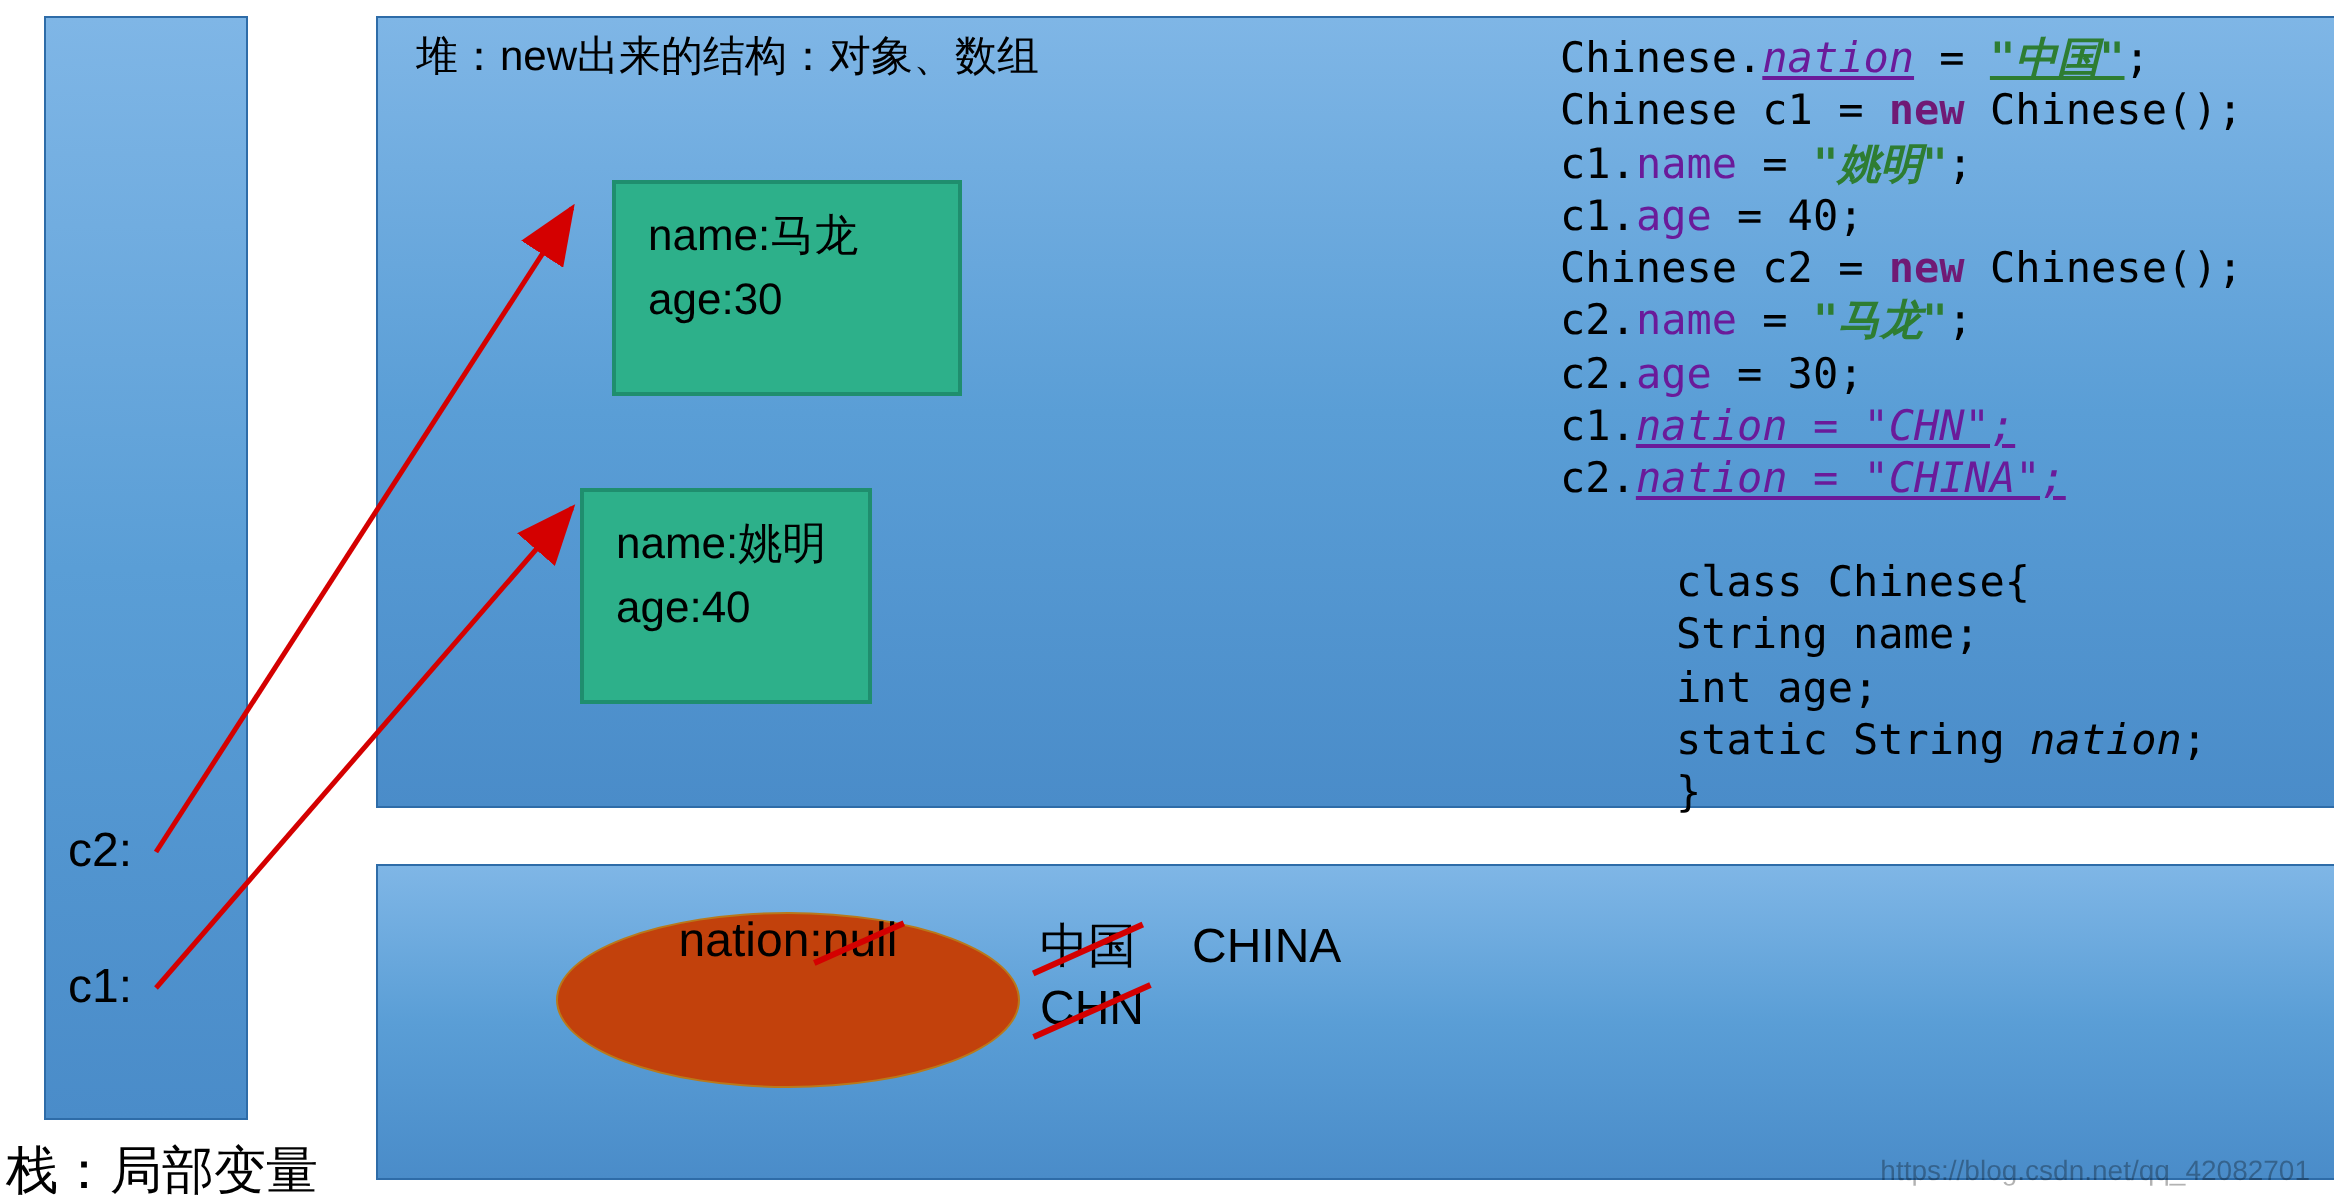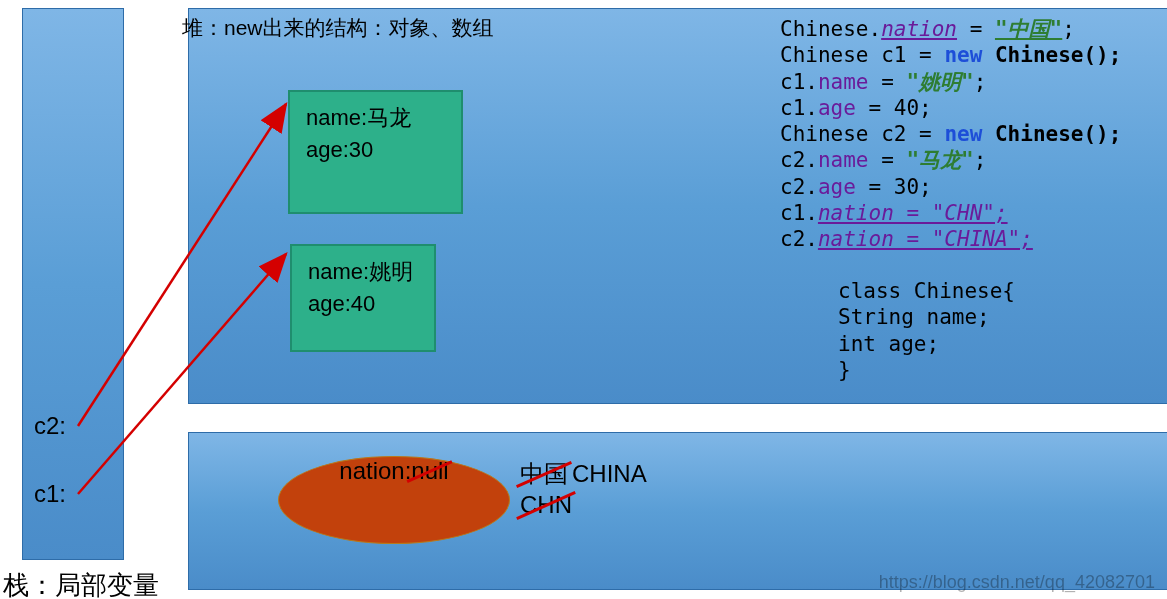--- a/index.html
+++ b/index.html
@@ -2,43 +2,43 @@
 <html><head>
 <meta charset="utf-8">
 <style>
   *{box-sizing:border-box;margin:0;padding:0}
   body{font-family:"Microsoft YaHei",Arial,sans-serif;font-size:20px;color:#000;background:#fff}
   .stage{position:relative;width:1167px;height:599px;background:#fff;overflow:hidden}
   .panel{position:absolute;background:linear-gradient(to bottom,#7fb6e6 0%,#5a9ed6 50%,#4a8cc9 100%);border:1px solid #2e6ca8}
   .stack{left:22px;top:8px;width:102px;height:552px}
   .heap{left:188px;top:8px;width:980px;height:396px}
   .method{left:188px;top:432px;width:980px;height:158px}
-  .heap-title{position:absolute;left:182px;top:14px;font-size:21px;color:#000}
+  .heap-title{position:absolute;left:208px;top:14px;font-size:21px;color:#000}
   .obj{position:absolute;background:#2db08a;border:2px solid #1f8e6e;padding:10px 16px;font-size:22px;line-height:1.45}
-  .obj1{left:288px;top:90px;width:175px;height:124px}
+  .obj1{left:306px;top:90px;width:175px;height:108px}
   .obj2{left:290px;top:244px;width:146px;height:108px}
   .stack-label{position:absolute;left:34px;font-size:24px}
   .c2{top:412px}
   .c1{top:480px}
   .stack-caption{position:absolute;left:3px;top:568px;font-size:26px}
   .method-caption{position:absolute;left:833px;top:530px;font-size:20px;width:310px;line-height:1.3}
   .ellipse{position:absolute;left:278px;top:456px;width:232px;height:88px;background:#c2410c;border:1px solid #b9791a;border-radius:50%;display:flex;align-items:flex-start;justify-content:center}
   .ellipse span{font-size:24px}
   .strike::before{content:"";position:absolute;left:-6px;right:-6px;top:48%;height:3px;background:#d40000;transform:rotate(-24deg)}
   .strike{position:relative;display:inline-block}
   .nation-vals{position:absolute;left:520px;top:458px;font-size:24px;line-height:1.3}
-  .nation-vals .row{display:flex;gap:4px}
+  .nation-vals .row{display:flex;gap:28px}
   .code{position:absolute;left:780px;top:16px;font-family:Consolas,monospace;font-size:21px;line-height:1.25;color:#000}
-  .code .kw2{color:#1d4ed8;font-weight:bold}
+  .code .kw2{color:#701a75;font-weight:bold}
   .code .mb{color:#6a1b9a}
   .code .str{color:#2e7d32;font-style:italic;font-weight:bold}
-  .code .cls{font-weight:bold}
+  .code .cls{font-weight:normal}
   .code .u{text-decoration:underline;font-style:italic}
   .classdef{position:absolute;left:838px;top:278px;font-family:Consolas,monospace;font-size:21px;line-height:1.25}
-  .watermark{position:absolute;right:12px;bottom:6px;font-size:18px;color:rgba(0,0,0,0.3)}
+  .watermark{position:absolute;right:12px;bottom:6px;font-size:14px;color:rgba(0,0,0,0.3)}
   svg.arrows{position:absolute;left:0;top:0;pointer-events:none}
 </style>
 </head>
 <body>
 
 <div class="stage">
 
   <div class="panel stack"></div>
   <div class="stack-label c2">c2:</div>
   <div class="stack-label c1">c1:</div>
@@ -90,17 +90,18 @@
     <div><span>c2.</span><span class="mb">name</span><span> = </span><span class="str">"马龙"</span><span>;</span></div>
     <div><span>c2.</span><span class="mb">age</span><span> = 30;</span></div>
     <div><span>c1.</span><span class="mb u">nation = "CHN";</span></div>
     <div><span>c2.</span><span class="mb u">nation  = "CHINA";</span></div>
   </div>
 
   <div class="classdef">
     <div><span class="kw2">class</span><span class="cls"> Chinese{</span></div>
     <div><span>String </span><span class="mb">name</span><span>;</span></div>
     <div><span class="kw2">int</span><span class="mb"> age</span><span>;</span></div>
+    <div><span class="kw2">static</span><span class="cls"> String </span><span class="mb" style="font-style:italic">nation</span><span>;</span></div>
     <div>}</div>
   </div>
 
   <div class="watermark">https://blog.csdn.net/qq_42082701</div>
 </div>
 
 </body></html>

